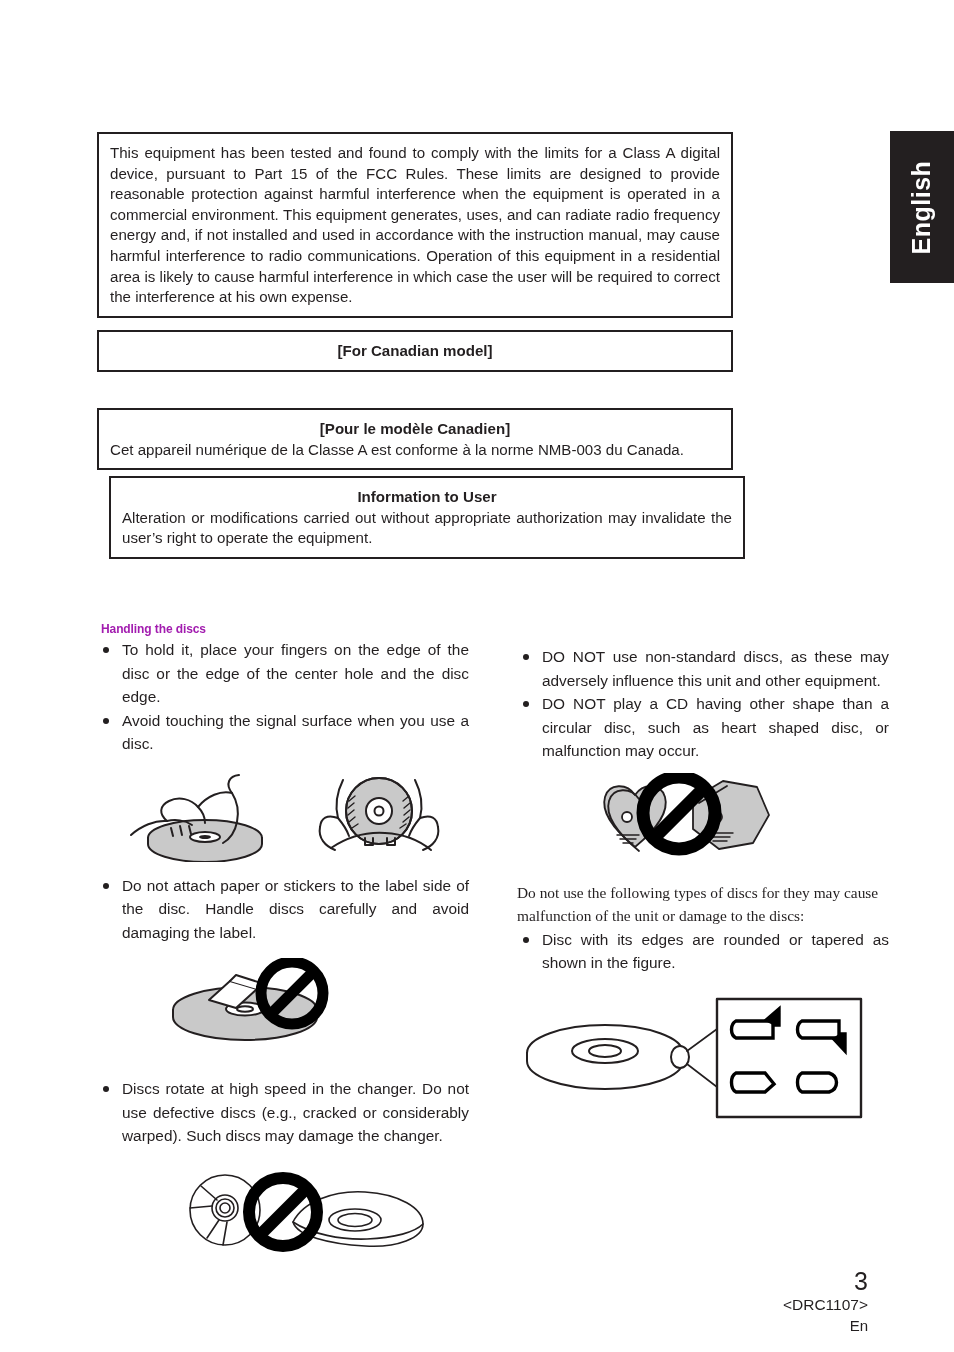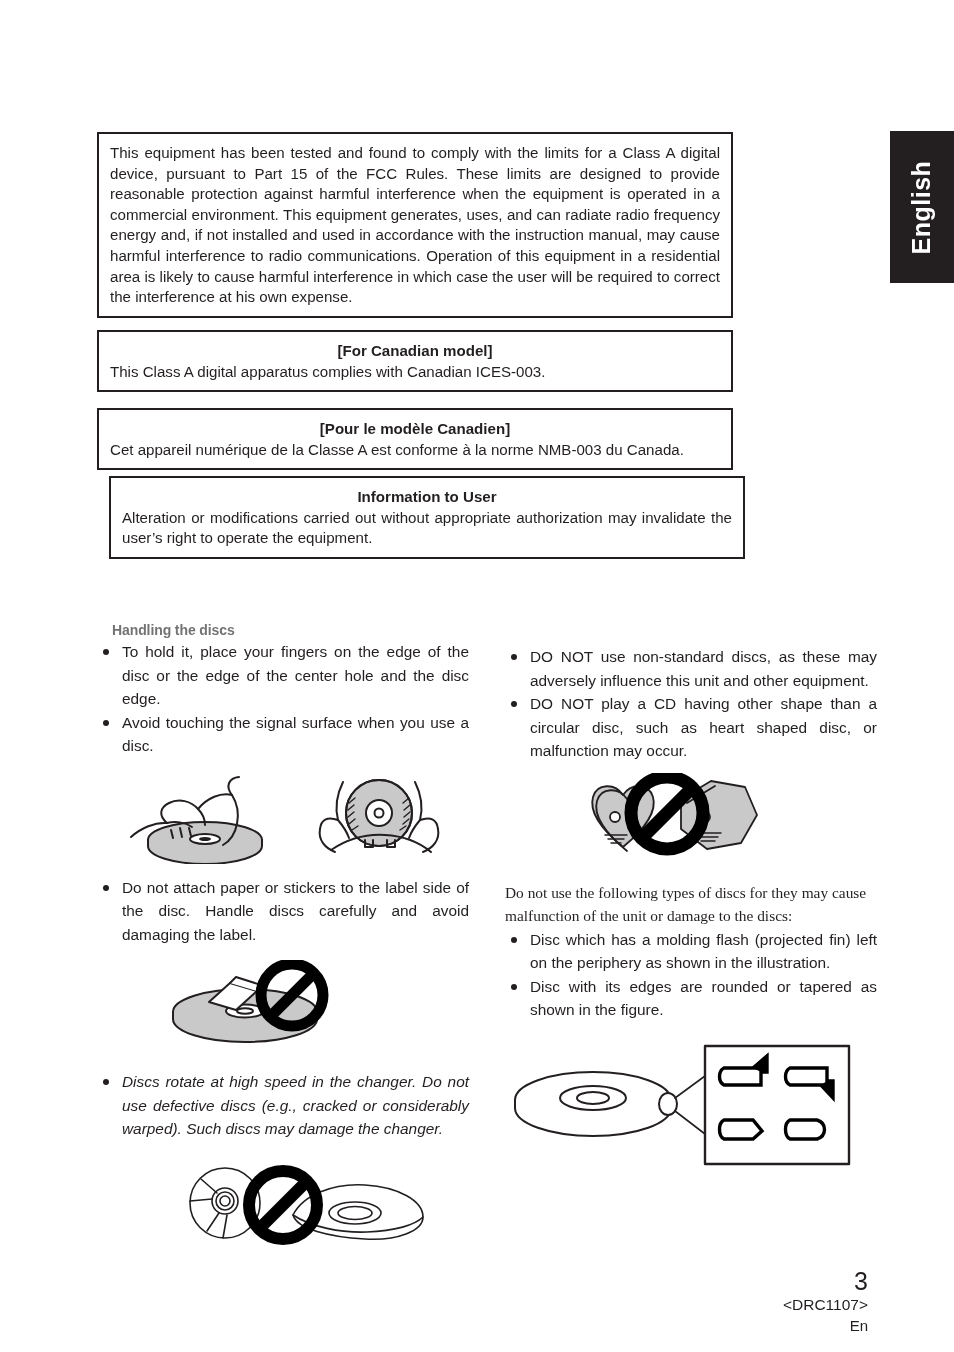--- a/index.html
+++ b/index.html
@@ -73,28 +73,28 @@
     position: absolute;
     left: 97px;
     top: 622px;
     width: 772px;
   }
   .col {
     position: absolute;
     width: 372px;
   }
   .col-left  { left: 0; }
-  .col-right { left: 408px; }
+  .col-right { left: 420px; }
 
   h2.section-title {
-    margin: 0 0 2px 15px;
-    font-size: 14px;
+    margin: 0 0 2px 4px;
+    font-size: 12px;
     font-weight: bold;
     letter-spacing: -0.1px;
-    color: #737373;
+    color: #a21caf;
   }
 
   ul.bullets {
     list-style: none;
     margin: 0;
     padding: 0;
   }
   ul.bullets li {
     position: relative;
     padding-left: 25px;
@@ -162,21 +162,20 @@
   <div id="lang-tab">
     <span class="tab-label">English</span>
   </div>
 
   <div class="notice-box" id="box-fcc">
     <p>This equipment has been tested and found to comply with the limits for a Class A digital device, pursuant to Part 15 of the FCC Rules. These limits are designed to provide reasonable protection against harmful interference when the equipment is operated in a commercial environment. This equipment generates, uses, and can radiate radio frequency energy and, if not installed and used in accordance with the instruction manual, may cause harmful interference to radio communications. Operation of this equipment in a residential area is likely to cause harmful interference in which case the user will be required to correct the interference at his own expense.</p>
   </div>
 
   <div class="notice-box" id="box-can">
     <p class="heading">[For Canadian model]</p>
-    <p>This Class A digital apparatus complies with Canadian ICES-003.</p>
   </div>
 
   <div class="notice-box" id="box-fr">
     <p class="heading">[Pour le modèle Canadien]</p>
     <p>Cet appareil numérique de la Classe A est conforme à la norme NMB-003 du Canada.</p>
   </div>
 
   <div class="notice-box" id="box-info">
     <p class="heading">Information to User</p>
     <p>Alteration or modifications carried out without appropriate authorization may invalidate the user’s right to operate the equipment.</p>
@@ -247,21 +246,21 @@
           <path d="M112,42 L133,23 L160,31 L139,50 Z" fill="#ffffff"></path>
           <path d="M133,23 L139,17 L164,25 L160,31" fill="#ffffff"></path>
         </g>
 
         <g>
           <circle cx="195" cy="35" r="31" fill="none" stroke="#000000" stroke-width="11"></circle>
           <line x1="173" y1="57" x2="217" y2="13" stroke="#000000" stroke-width="11"></line>
         </g>
       </svg>
 
-      <ul class="bullets" style="margin-top:18px;font-style:italic;">
+      <ul class="bullets" style="margin-top:27px;">
         <li class="tight-justify">Discs rotate at high speed in the changer. Do not use defective discs (e.g., cracked or considerably warped). Such discs may damage the changer.</li>
       </ul>
 
       <svg class="fig" width="372" height="100" viewBox="0 0 372 100" style="margin-top:16px;">
         <g fill="none" stroke="#231f20" stroke-width="1.6" stroke-linejoin="round" stroke-linecap="round">
 
           <circle cx="128" cy="46" r="35" fill="#ffffff"></circle>
           <circle cx="128" cy="44" r="13" fill="#ffffff"></circle>
           <circle cx="128" cy="44" r="9" fill="#ffffff"></circle>
           <circle cx="128" cy="44" r="5" fill="#ffffff"></circle>
@@ -307,21 +306,20 @@
 
         <g>
           <circle cx="162" cy="40" r="36" fill="none" stroke="#000000" stroke-width="13"></circle>
           <line x1="137" y1="65" x2="187" y2="15" stroke="#000000" stroke-width="13"></line>
         </g>
       </svg>
 
       <p class="body-text" style="margin-top:16px;">Do not use the following types of discs for they may cause malfunction of the unit or damage to the discs:</p>
 
       <ul class="bullets">
-        <li>Disc which has a molding flash (projected fin) left on the periphery as shown in the illustration.</li>
         <li>Disc with its edges are rounded or tapered as shown in the figure.</li>
       </ul>
 
       <svg class="fig" width="372" height="135" viewBox="0 0 372 135" style="margin-top:16px;">
         <g fill="none" stroke="#231f20" stroke-width="2" stroke-linejoin="round" stroke-linecap="round">
 
           <ellipse cx="88" cy="62" rx="78" ry="28" fill="#ffffff"></ellipse>
           <path d="M10,62 L10,70 A78,28 0 0 0 166,70 L166,62" fill="#ffffff"></path>
           <ellipse cx="88" cy="60" rx="33" ry="12" fill="#ffffff"></ellipse>
           <ellipse cx="88" cy="60" rx="16" ry="6" fill="#ffffff"></ellipse>

